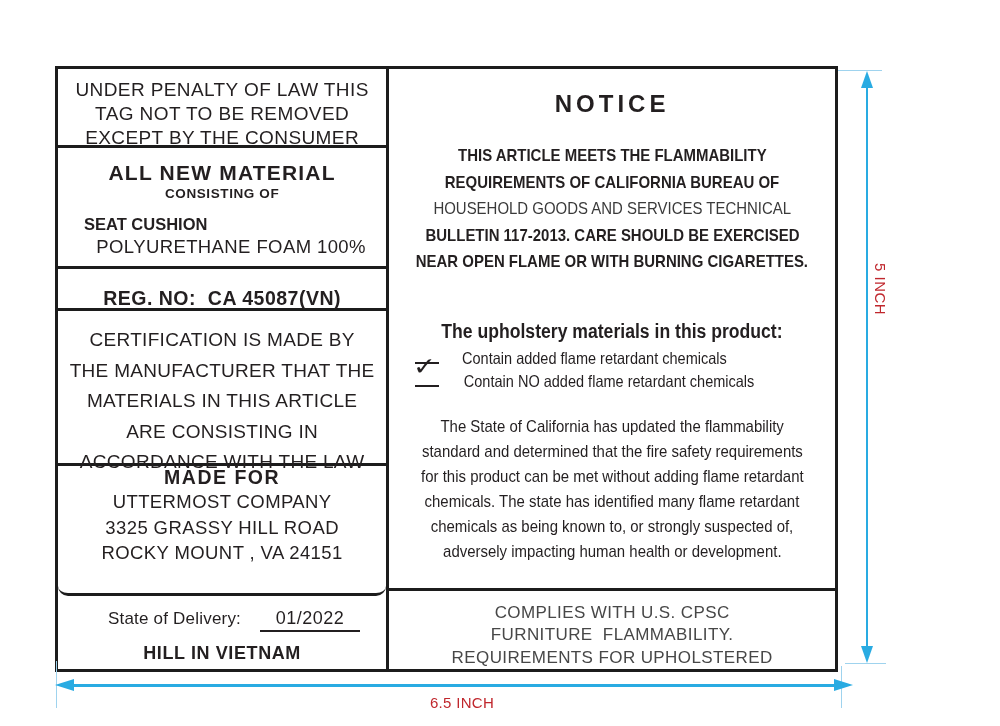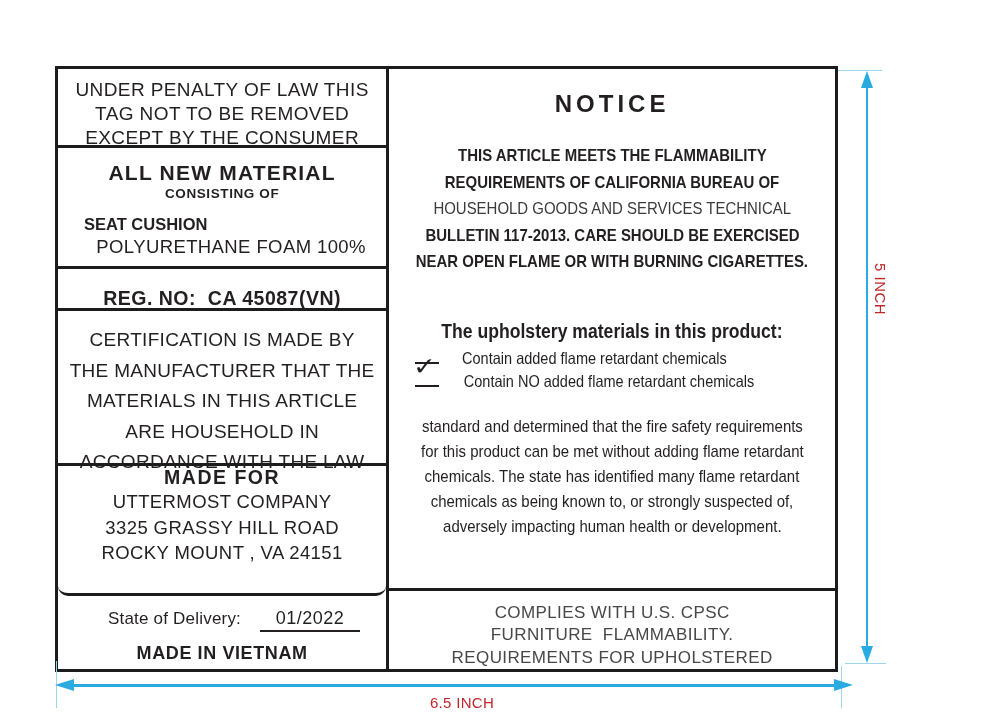--- a/index.html
+++ b/index.html
@@ -102,37 +102,37 @@
         <div class="mat-item">SEAT CUSHION</div>
         <div class="mat-comp">POLYURETHANE FOAM 100%</div>
       </div>
 
       <div class="sec sec-reg">REG. NO:  CA 45087(VN)</div>
 
       <div class="sec sec-cert">
         <div>CERTIFICATION IS MADE BY</div>
         <div>THE MANUFACTURER THAT THE</div>
         <div>MATERIALS IN THIS ARTICLE</div>
-        <div>ARE HOUSEHOLD IN</div>
+        <div>ARE CONSISTING IN</div>
         <div>ACCORDANCE WITH THE LAW</div>
       </div>
 
       <div class="sec sec-madefor">
         <div class="mf-title">MADE FOR</div>
         <div class="mf-line">UTTERMOST COMPANY</div>
         <div class="mf-line">3325 GRASSY HILL ROAD</div>
         <div class="mf-line">ROCKY MOUNT , VA 24151</div>
       </div>
 
       <div class="sec sec-delivery">
         <div class="del-row">
           <span class="del-label">State of Delivery:</span>
           <span class="del-value">01/2022</span>
         </div>
-        <div class="del-origin">MADE IN VIETNAM</div>
+        <div class="del-origin">HILL IN VIETNAM</div>
       </div>
 
     </div>
 
     <div class="col-right">
 
       <div class="r-main">
         <div class="notice">NOTICE</div>
 
         <div class="flam">
@@ -150,20 +150,21 @@
         <div class="opts">
           <div class="opt">
             <span class="blank"></span><span class="cx">Contain added flame retardant chemicals</span>
           </div>
           <div class="opt">
             <span class="blank"><span class="check">✓</span></span><span class="cx">Contain NO added flame retardant chemicals</span>
           </div>
         </div>
 
         <div class="state">
+          <div><span class="cx">The State of California has updated the flammability</span></div>
           <div><span class="cx">standard and determined that the fire safety requirements</span></div>
           <div><span class="cx">for this product can be met without adding flame retardant</span></div>
           <div><span class="cx">chemicals. The state has identified many flame retardant</span></div>
           <div><span class="cx">chemicals as being known to, or strongly suspected of,</span></div>
           <div><span class="cx">adversely impacting human health or development.</span></div>
         </div>
       </div>
 
       <div class="complies">
         <div>COMPLIES WITH U.S. CPSC</div>

